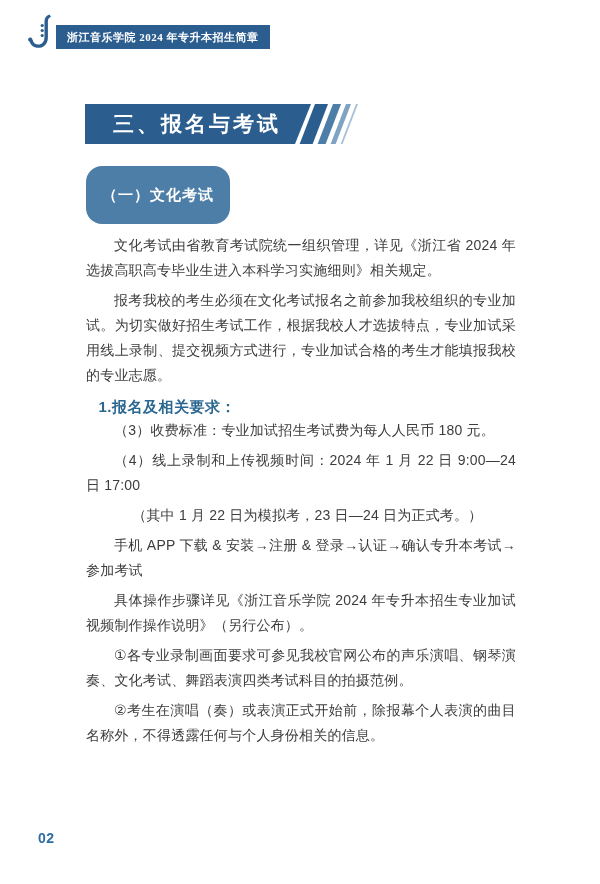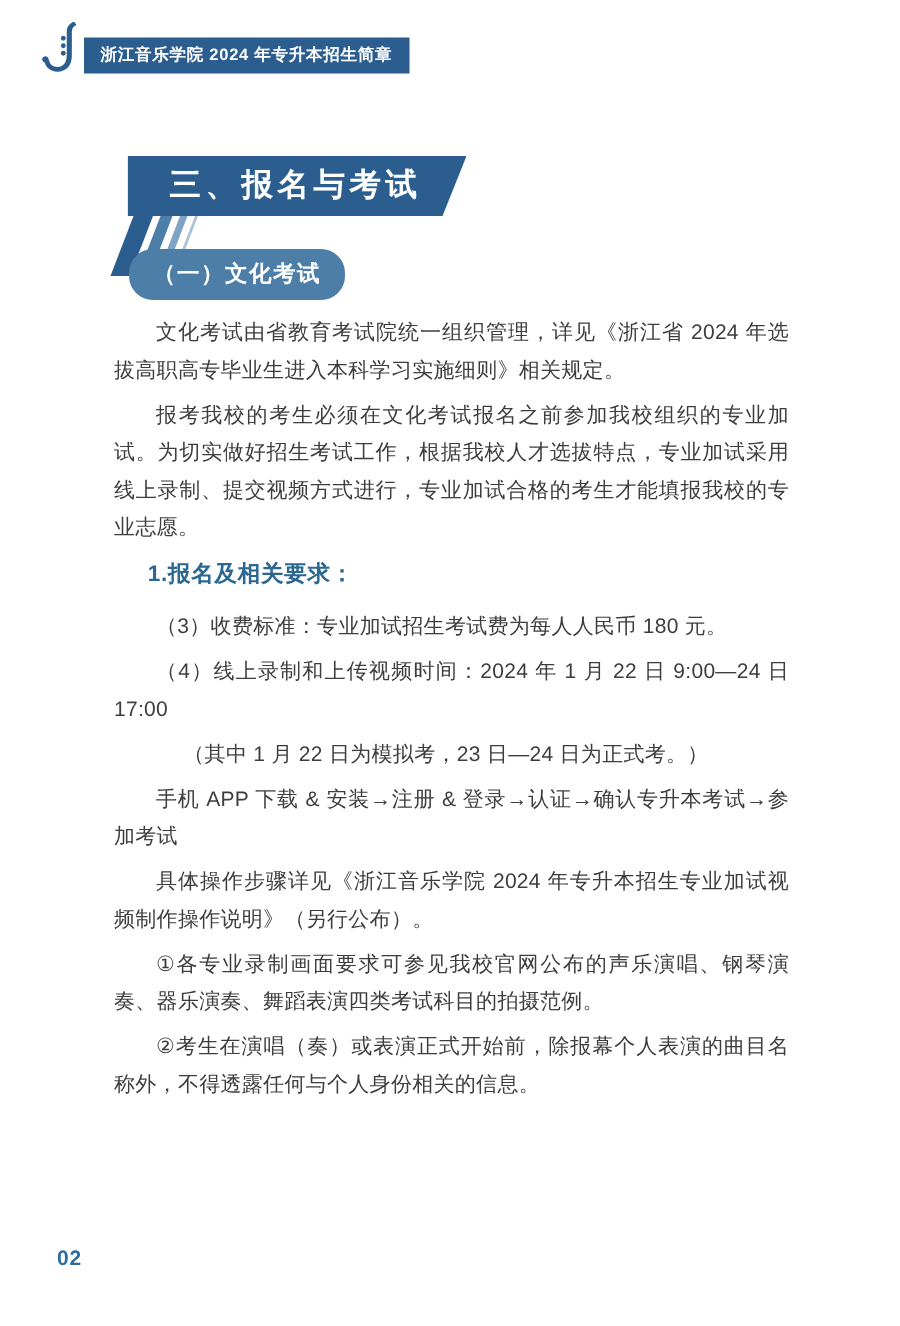--- a/index.html
+++ b/index.html
@@ -26,31 +26,31 @@
     left: 56px;
     top: 25px;
     background: #2b5e8f;
     color: #ffffff;
     font-size: 11px;
     font-weight: bold;
     line-height: 12px;
     padding: 6px 11px;
     letter-spacing: 0.5px;
     white-space: nowrap;
+    font-family: Liberation Serif, serif;
   }
 
   
   .section-row {
     position: absolute;
     left: 85px;
     top: 104px;
     display: flex;
-    align-items: flex-start;
+    align-items: flex-end;
     height: 40px;
-    flex-direction: column;
   }
   .section-box {
     background: #2b5e8f;
     color: #ffffff;
     font-size: 21px;
     font-weight: bold;
     line-height: 40px;
     padding: 0 30px 0 28px;
     letter-spacing: 3px;
     clip-path: polygon(0 0, 100% 0, calc(100% - 16px) 100%, 0 100%);
@@ -70,42 +70,42 @@
     top: 164px;
     width: 462px;
   }
   .pill {
     display: inline-block;
     background: #4d7ea8;
     color: #ffffff;
     font-size: 15px;
     font-weight: bold;
     line-height: 18px;
-    padding: 8px 16px;
+    padding: 20px 16px;
     border-radius: 16px;
     margin: 2px 0 9px 16px;
     letter-spacing: 1px;
   }
   .para {
     font-size: 14px;
     line-height: 25px;
     color: #3d3d3d;
     text-indent: 2em;
     text-align: justify;
     letter-spacing: 0.2px;
-    margin: 0 6px 5px;
+    margin: 0 16px 5px;
   }
   .para.deep { text-indent: 3.3em; }
   .req-heading {
     color: #2a6791;
     font-size: 15px;
     font-weight: bold;
     line-height: 22px;
     text-indent: 1.9em;
-    margin: 8px 0 11px;
+    margin: 8px 0 0;
     letter-spacing: 0.5px;
   }
   .url { color: #3d3d3d; text-decoration: none; }
 
   
   .page-number {
     position: absolute;
     left: 38px;
     bottom: 38px;
     color: #2e6da4;
@@ -157,21 +157,21 @@
 
     <p class="para">（4）线上录制和上传视频时间：2024 年 1 月 22 日 9:00—24 日 17:00</p>
 
     <p class="para deep">（其中 1 月 22 日为模拟考，23 日—24 日为正式考。）</p>
 
 
     <p class="para">手机 APP 下载 &amp; 安装→注册 &amp; 登录→认证→确认专升本考试→参加考试</p>
 
     <p class="para">具体操作步骤详见《浙江音乐学院 2024 年专升本招生专业加试视频制作操作说明》（另行公布）。</p>
 
-    <p class="para">①各专业录制画面要求可参见我校官网公布的声乐演唱、钢琴演奏、器乐演奏、舞蹈表演四类考试科目的拍摄范例。</p>
+    <p class="para">①各专业录制画面要求可参见我校官网公布的声乐演唱、钢琴演奏、文化考试、舞蹈表演四类考试科目的拍摄范例。</p>
 
     <p class="para">②考生在演唱（奏）或表演正式开始前，除报幕个人表演的曲目名称外，不得透露任何与个人身份相关的信息。</p>
 
   </main>
 
   <div class="page-number">02</div>
 
 </div>
 
 </body></html>

